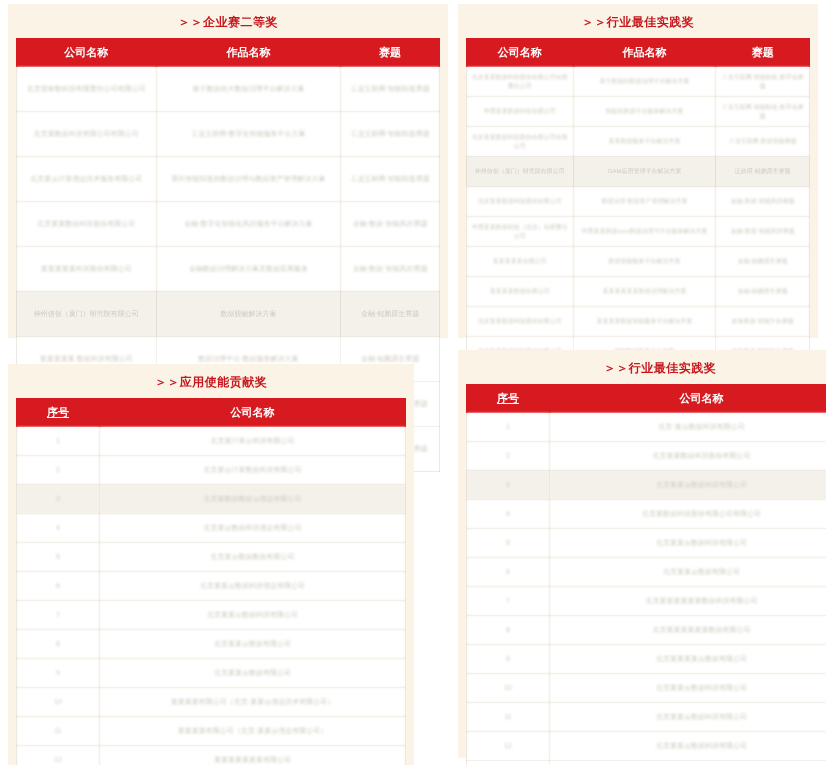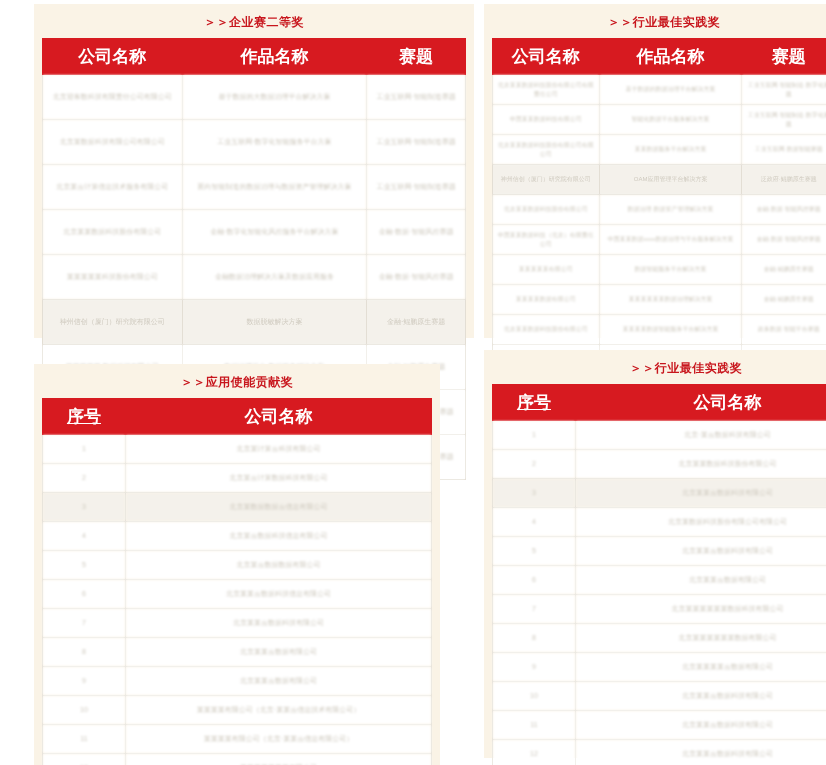--- a/index.html
+++ b/index.html
@@ -13,39 +13,38 @@
     width: 826px;
     height: 765px;
     background: #ffffff;
     overflow: hidden;
   }
   .panel {
     position: absolute;
     background: #faf3e6;
     padding: 6px 8px 10px 8px;
     box-sizing: border-box;
-    margin-left: 26px;
   }
   .panel-title {
     text-align: center;
     color: #c8161d;
     font-size: 12px;
     font-weight: bold;
     letter-spacing: 0.5px;
     padding: 4px 0 7px 0;
   }
   table.tbl {
     border-collapse: collapse;
     width: 100%;
     table-layout: fixed;
   }
   table.tbl th {
     background: #d71a20;
     color: #ffffff;
-    font-size: 17px;
+    font-size: 11px;
     font-weight: bold;
     text-align: center;
     padding: 6px 2px;
     border: 1px solid #d71a20;
   }
   table.tbl td {
     border: 1px solid #e3ded4;
     text-align: center;
     vertical-align: middle;
     color: #cfcabf;

